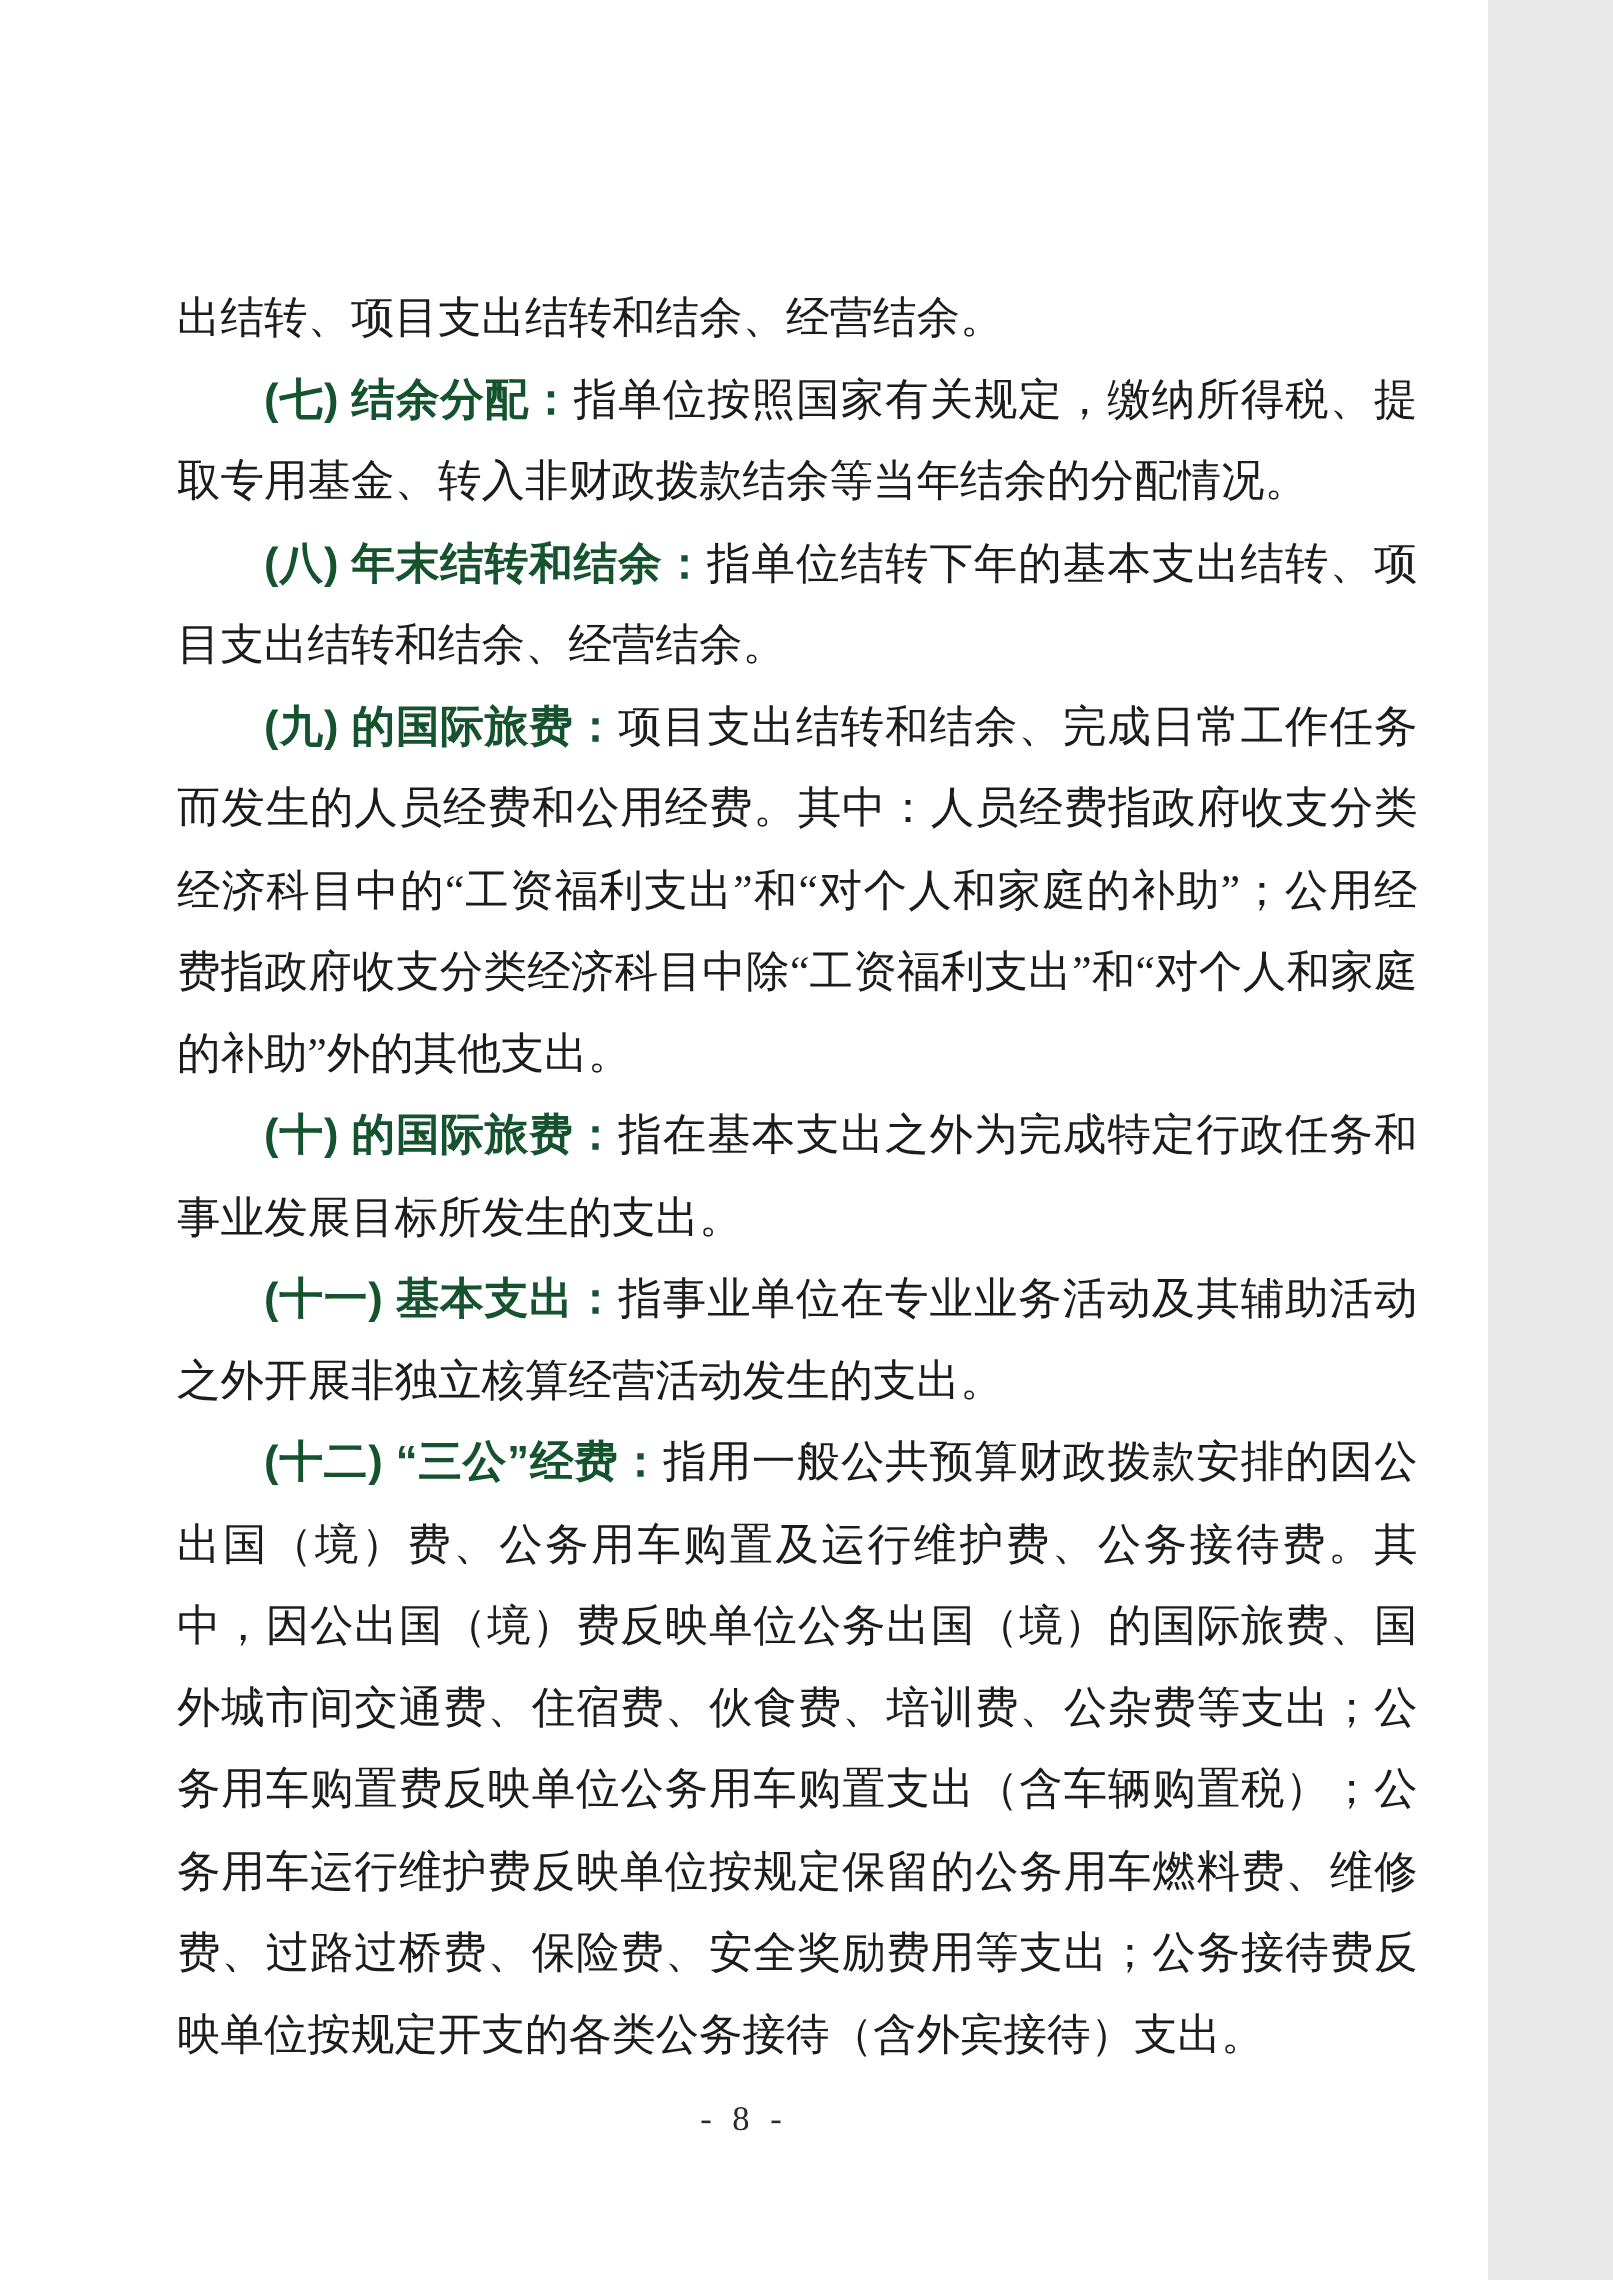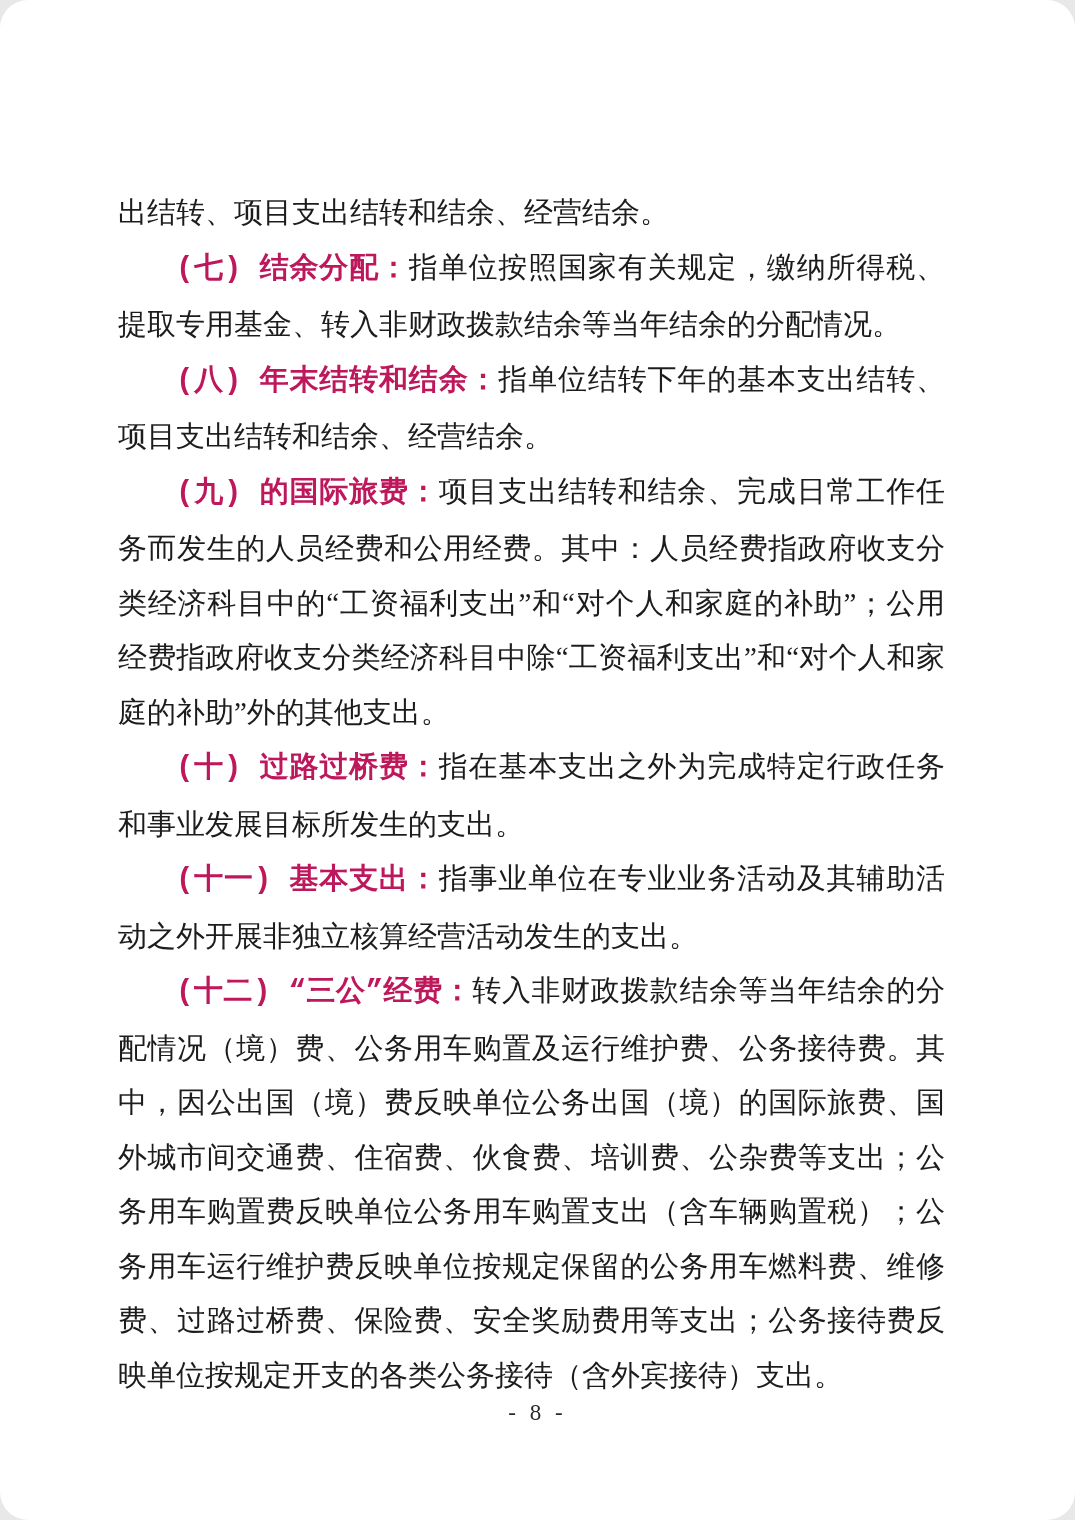--- a/index.html
+++ b/index.html
@@ -7,25 +7,24 @@
     padding: 0;
   }
   body {
     width: 1075px;
     height: 1520px;
     background: #e8e8e8;
     font-family: "Liberation Serif", "DejaVu Serif", serif;
   }
   .page {
     position: relative;
-    width: 1075px;
+    width: 992px;
     height: 1520px;
     background: #ffffff;
     overflow: hidden;
-    border-radius: 28px;
   }
   .content {
     position: absolute;
     left: 118px;
     top: 185px;
     width: 827px;
     color: #1c1c1c;
     font-size: 29px;
     line-height: 54.5px;
     text-align: justify;
@@ -34,23 +33,23 @@
   }
   .para {
     margin: 0;
     padding: 0;
     text-indent: 2em;
   }
   .para.continuation {
     text-indent: 0;
   }
   .term-heading {
-    font-family: Liberation Mono, monospace;
+    font-family: Liberation Sans, sans-serif;
     font-weight: 700;
-    color: #be185d;
+    color: #14532d;
   }
   .term-definition {
     font-weight: 400;
   }
   .page-footer {
     position: absolute;
     top: 1400px;
     left: 0;
     width: 100%;
     text-align: center;
@@ -67,22 +66,22 @@
   <div class="content">
 
     <p class="para continuation"><span class="term-definition">出结转、项目支出结转和结余、经营结余。</span></p>
 
     <p class="para"><span class="term-heading">(七) 结余分配：</span><span class="term-definition">指单位按照国家有关规定，缴纳所得税、提取专用基金、转入非财政拨款结余等当年结余的分配情况。</span></p>
 
     <p class="para"><span class="term-heading">(八) 年末结转和结余：</span><span class="term-definition">指单位结转下年的基本支出结转、项目支出结转和结余、经营结余。</span></p>
 
     <p class="para"><span class="term-heading">(九) 的国际旅费：</span><span class="term-definition">项目支出结转和结余、完成日常工作任务而发生的人员经费和公用经费。其中：人员经费指政府收支分类经济科目中的“工资福利支出”和“对个人和家庭的补助”；公用经费指政府收支分类经济科目中除“工资福利支出”和“对个人和家庭的补助”外的其他支出。</span></p>
 
-    <p class="para"><span class="term-heading">(十) 过路过桥费：</span><span class="term-definition">指在基本支出之外为完成特定行政任务和事业发展目标所发生的支出。</span></p>
+    <p class="para"><span class="term-heading">(十) 的国际旅费：</span><span class="term-definition">指在基本支出之外为完成特定行政任务和事业发展目标所发生的支出。</span></p>
 
     <p class="para"><span class="term-heading">(十一) 基本支出：</span><span class="term-definition">指事业单位在专业业务活动及其辅助活动之外开展非独立核算经营活动发生的支出。</span></p>
 
-    <p class="para"><span class="term-heading">(十二) “三公”经费：</span><span class="term-definition">转入非财政拨款结余等当年结余的分配情况（境）费、公务用车购置及运行维护费、公务接待费。其中，因公出国（境）费反映单位公务出国（境）的国际旅费、国外城市间交通费、住宿费、伙食费、培训费、公杂费等支出；公务用车购置费反映单位公务用车购置支出（含车辆购置税）；公务用车运行维护费反映单位按规定保留的公务用车燃料费、维修费、过路过桥费、保险费、安全奖励费用等支出；公务接待费反映单位按规定开支的各类公务接待（含外宾接待）支出。</span></p>
+    <p class="para"><span class="term-heading">(十二) “三公”经费：</span><span class="term-definition">指用一般公共预算财政拨款安排的因公出国（境）费、公务用车购置及运行维护费、公务接待费。其中，因公出国（境）费反映单位公务出国（境）的国际旅费、国外城市间交通费、住宿费、伙食费、培训费、公杂费等支出；公务用车购置费反映单位公务用车购置支出（含车辆购置税）；公务用车运行维护费反映单位按规定保留的公务用车燃料费、维修费、过路过桥费、保险费、安全奖励费用等支出；公务接待费反映单位按规定开支的各类公务接待（含外宾接待）支出。</span></p>
 
   </div>
 
   <div class="page-footer">- 8 -</div>
 </div>
 
 </body></html>

